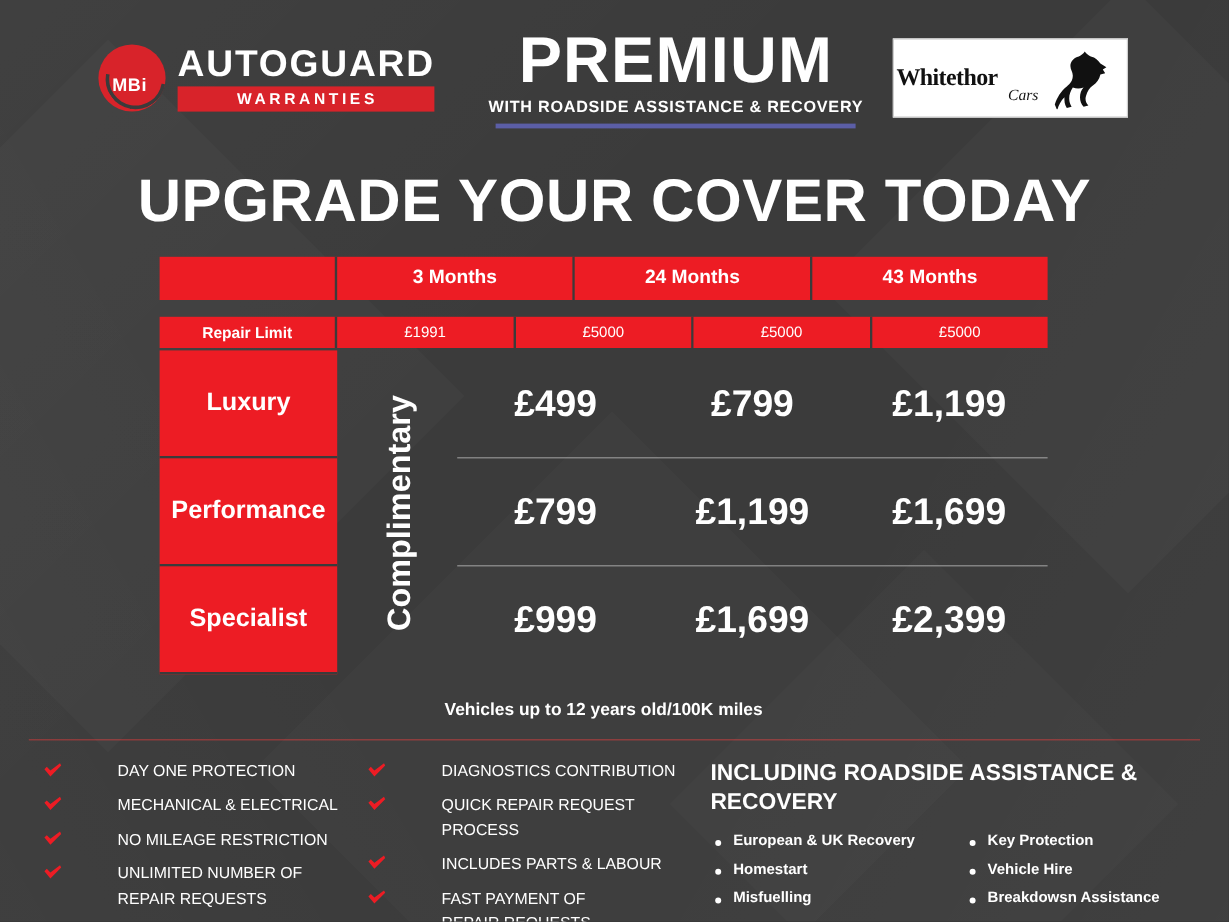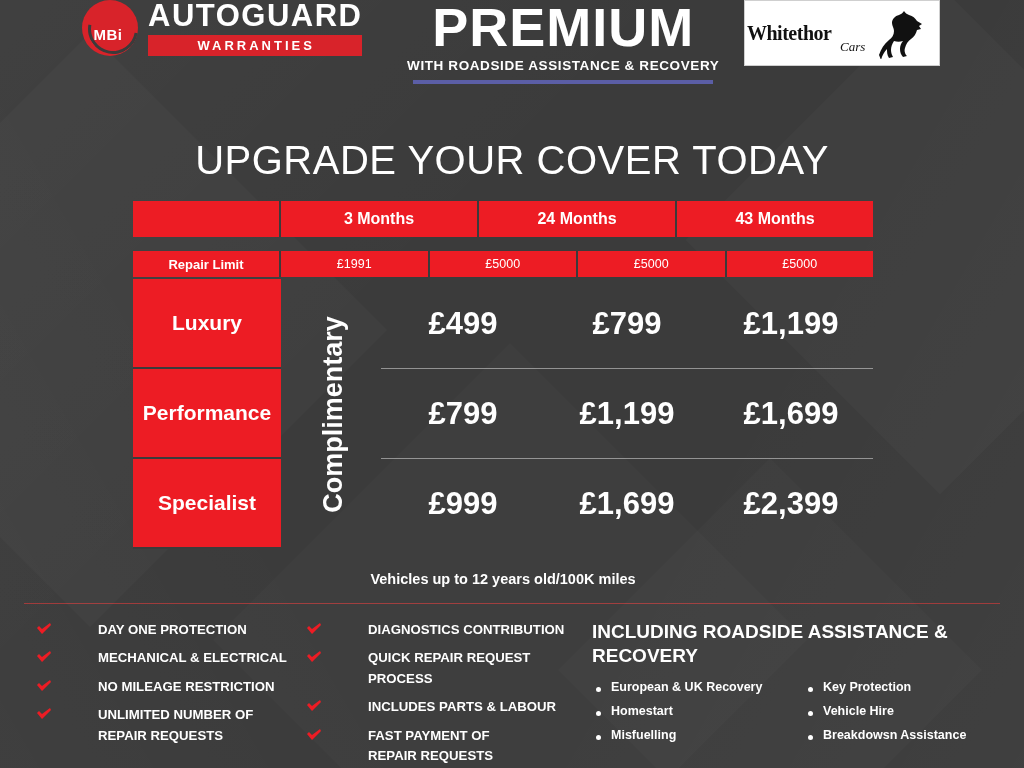--- a/index.html
+++ b/index.html
@@ -26,21 +26,21 @@
   .s1 { left: -120px; top: 120px; width: 420px; height: 420px; transform: rotate(45deg); }
   .s2 { left: 760px; top: 60px; width: 360px; height: 360px; transform: rotate(45deg); }
   .s3 { left: 300px; top: 430px; width: 420px; height: 420px; transform: rotate(45deg); background: rgba(255,255,255,0.018); }
   .s4 { left: 620px; top: 520px; width: 300px; height: 300px; transform: rotate(45deg); background: rgba(255,255,255,0.015); }
 
   
   .header {
     position: relative;
     height: 130px;
     display: flex;
-    align-items: flex-start;
+    align-items: center;
     padding: 0 22px;
   }
   .autoguard {
     display: flex; align-items: center; gap: 10px;
     margin-left: 60px;
   }
   .mbi-logo {
     position: relative;
     width: 56px; height: 56px;
     border-radius: 50%;
@@ -129,22 +129,22 @@
   .horse {
     position: absolute;
     right: 6px; top: 8px;
     width: 62px; height: 50px;
   }
 
   
   .main-title {
     text-align: center;
     color: #fff;
-    font-size: 40px;
-    font-weight: normal;
+    font-size: 50px;
+    font-weight: bold;
     letter-spacing: 0.5px;
     margin-top: 8px;
   }
 
   
   .table-wrap {
     position: relative;
     margin: 18px 0 0 133px;
     width: 740px;
   }
@@ -252,21 +252,21 @@
   }
   .tick {
     width: 16px; height: 16px;
     margin-right: 10px;
     flex: none;
     position: relative; top: 1px;
   }
   .fitem-text {
     color: #fff;
     font-size: 13.2px;
-    font-weight: bold;
+    font-weight: normal;
     line-height: 1.55;
     padding-left: 36px;
   }
   .roadside-title {
     color: #fff;
     font-size: 19px;
     font-weight: bold;
     line-height: 1.25;
     margin-bottom: 12px;
   }

